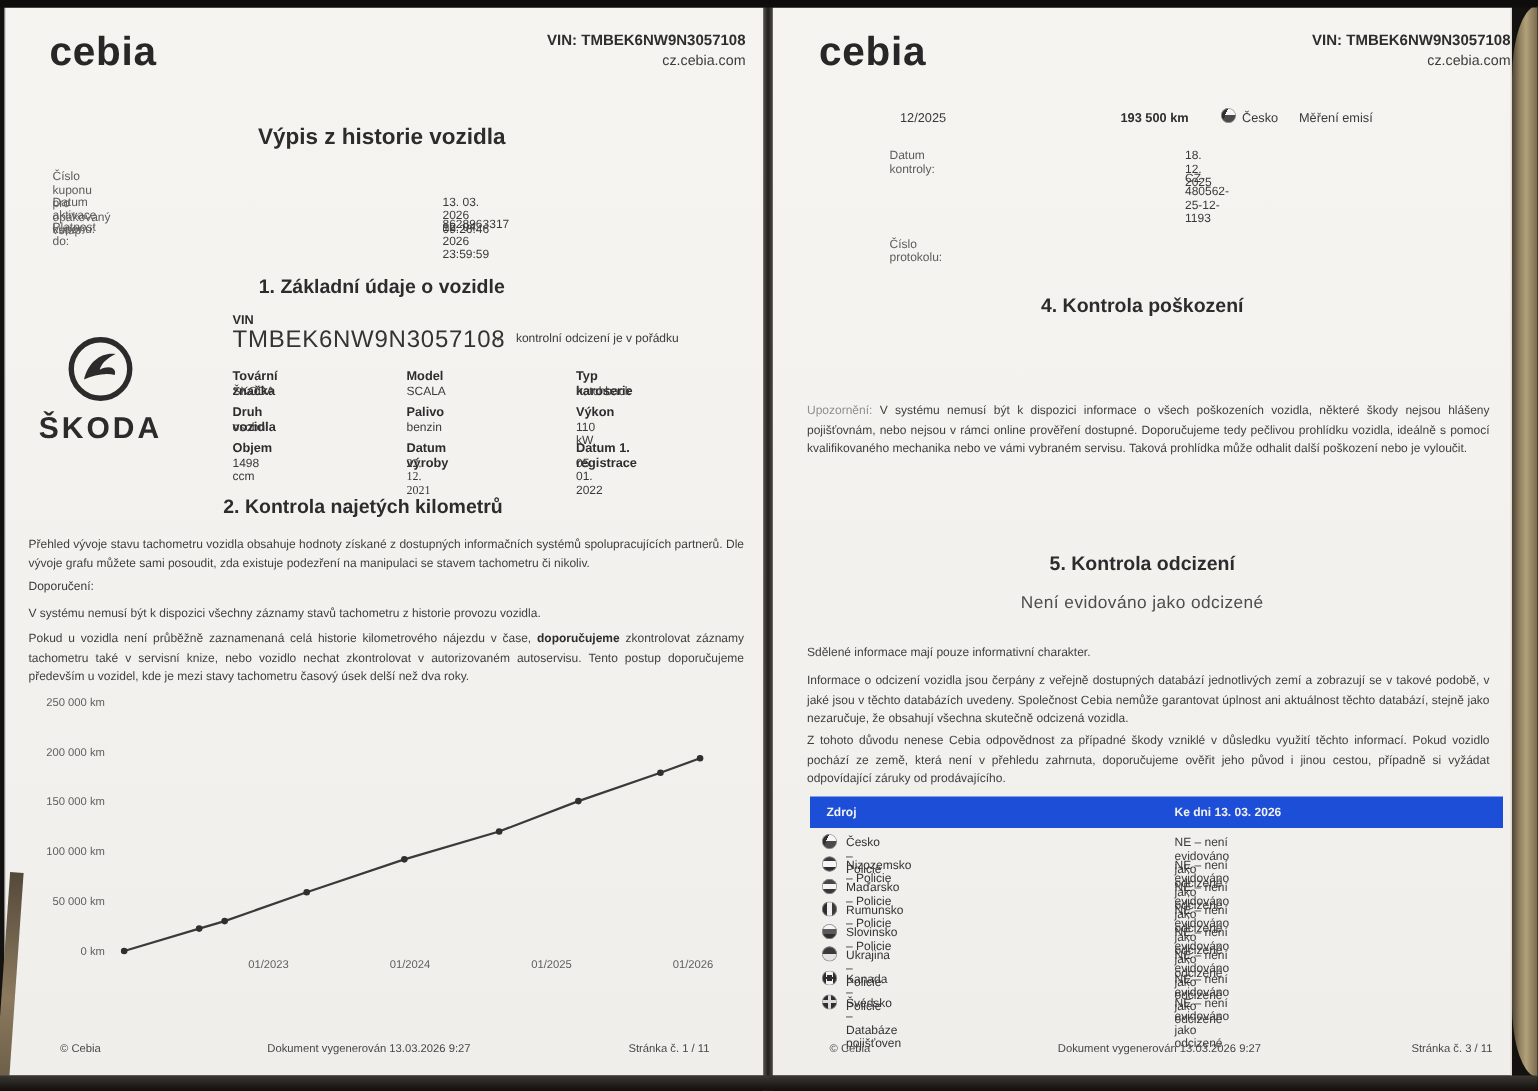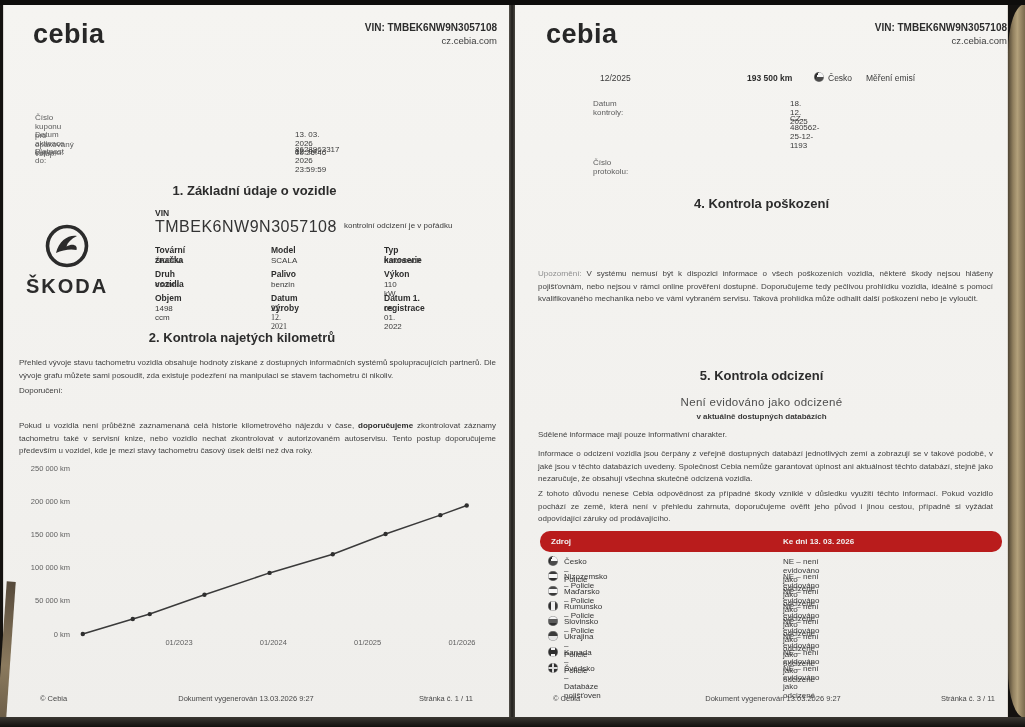--- a/index.html
+++ b/index.html
@@ -26,21 +26,21 @@
   .sub-result-sm{font-size:8px;font-weight:bold;color:#3a3a3a;text-align:center;}
   .t8{font-size:8px;color:#3a3a3a;}
   .lab{color:#5c5c5c;}
   .blab{font-size:8.5px;font-weight:bold;color:#2d2d2d;}
   .para{font-size:8px;line-height:12.6px;text-align:justify;color:#3f3f3f;}
   .light{color:#8f8f8f;}
   .bold{font-weight:bold;color:#2d2d2d;}
   .vin-big{font-size:16px;letter-spacing:.5px;color:#333;}
   .foot{font-size:7.5px;color:#474747;}
   .skoda-word{font-size:20px;font-weight:bold;letter-spacing:2px;color:#2b2b2b;text-align:center;}
-  .tbar{background:#b91c1c;border-radius:10px;height:21px;}
+  .tbar{background:#1d4ed8;border-radius:0;height:21px;}
   .tbar-txt{font-size:8px;font-weight:bold;color:#f1f1f1;}
   .flag{position:absolute;width:10px;height:10px;border-radius:50%;box-shadow:inset 0 0 0 .5px #8a8a8a;}
   .flag-czechia{background:linear-gradient(115deg,#2e2e2e 34%,rgba(0,0,0,0) 34%),linear-gradient(to bottom,#f6f6f6 50%,#4a4a4a 50%);}
   .flag-netherlands{background:linear-gradient(to bottom,#3a3a3a 33%,#f5f5f5 33% 67%,#2e2e2e 67%);}
   .flag-hungary{background:linear-gradient(to bottom,#474747 33%,#f5f5f5 33% 67%,#383838 67%);}
   .flag-romania{background:linear-gradient(to right,#2e2e2e 33%,#f0f0f0 33% 67%,#3a3a3a 67%);}
   .flag-slovenia{background:linear-gradient(to bottom,#f5f5f5 33%,#5a5a5a 33% 67%,#2e2e2e 67%);}
   .flag-ukraine{background:linear-gradient(to bottom,#3a3a3a 50%,#e4e4e4 50%);}
   .flag-canada{background:radial-gradient(circle 2.2px at 50% 50%,#2e2e2e 98%,rgba(0,0,0,0) 100%),linear-gradient(to right,#2e2e2e 28%,#f5f5f5 28% 72%,#2e2e2e 72%);}
   .flag-sweden{background:linear-gradient(to right,rgba(0,0,0,0) 38%,#dcdcdc 38% 58%,rgba(0,0,0,0) 58%),linear-gradient(to bottom,rgba(0,0,0,0) 40%,#dcdcdc 40% 60%,rgba(0,0,0,0) 60%),#2e2e2e;}
@@ -52,20 +52,21 @@
 
   <div class="page" id="pageL"></div>
 
   <div class="page" id="pageR"></div>
 
   <div class="abs brand" style="left:33px;top:19px;">cebia</div>
   <div class="abs" style="left:250px;top:22px;width:247px;">
     <div class="vinhead">VIN: TMBEK6NW9N3057108</div>
     <div class="site">cz.cebia.com</div>
   </div>
+  <div class="abs doc-title" style="left:0;top:83px;width:509px;">Výpis z historie vozidla</div>
   <div class="abs" id="coupon-fields" style="left:0;top:0;">
       <div class="t8 lab" style="position: absolute; left: 35px; top: 113px;">Číslo kuponu pro opakovaný vstup:</div>
       <div class="t8" style="position: absolute; left: 295px; top: 113px; margin-top: 32px;">8628963317</div>
       <div class="t8 lab" style="position: absolute; left: 35px; top: 130px;">Datum aktivace kuponu:</div>
       <div class="t8" style="position: absolute; left: 295px; top: 130px;">13. 03. 2026 09:26:46</div>
       <div class="t8 lab" style="position: absolute; left: 35px; top: 147px;">Platnost do:</div>
       <div class="t8" style="position: absolute; left: 295px; top: 147px;">12. 04. 2026 23:59:59</div>
     </div>
 
   <div class="abs sec-title" style="left:0;top:183px;width:509px;">1. Základní údaje o vozidle</div>
@@ -102,20 +103,21 @@
       <div class="t8" style="position: absolute; left: 155px; top: 304px;">1498 ccm</div>
       <div class="blab" style="position: absolute; left: 271px; top: 293px;">Datum výroby</div>
       <div class="t8" style="position: absolute; left: 271px; top: 304px; font-family: Liberation Serif, serif;">22. 12. 2021</div>
       <div class="blab" style="position: absolute; left: 384px; top: 293px;">Datum 1. registrace</div>
       <div class="t8" style="position: absolute; left: 384px; top: 304px;">05. 01. 2022</div>
     </div>
 
   <div class="abs sec-title" style="left:0;top:330px;width:444px;padding-left:20px;">2. Kontrola najetých kilometrů</div>
   <div class="abs para" style="left:19px;top:357px;width:477px;">Přehled vývoje stavu tachometru vozidla obsahuje hodnoty získané z dostupných informačních systémů spolupracujících partnerů. Dle vývoje grafu můžete sami posoudit, zda existuje podezření na manipulaci se stavem tachometru či nikoliv.</div>
   <div class="abs t8" style="left:19px;top:386px;">Doporučení:</div>
+  <div class="abs para" style="left:19px;top:403px;width:477px;">V systému nemusí být k dispozici všechny záznamy stavů tachometru z historie provozu vozidla.</div>
   <div class="abs para" style="left:19px;top:420px;width:477px;">
     <span>Pokud u vozidla není průběžně zaznamenaná celá historie kilometrového nájezdu v čase, </span><span class="bold">doporučujeme</span><span> zkontrolovat záznamy tachometru také v servisní knize, nebo vozidlo nechat zkontrolovat v autorizovaném autoservisu. Tento postup doporučujeme především u vozidel, kde je mezi stavy tachometru časový úsek delší než dva roky.</span>
   </div>
 
   <svg class="abs" id="odo-chart" style="left:0;top:455px;" width="509" height="200" viewBox="0 0 509 200">
       <text x="70" y="181.5" text-anchor="end" font-size="7.5" fill="#5f5f5f">0 km</text>
       <text x="70" y="148.3" text-anchor="end" font-size="7.5" fill="#5f5f5f">50 000 km</text>
       <text x="70" y="115.10000000000001" text-anchor="end" font-size="7.5" fill="#5f5f5f">100 000 km</text>
       <text x="70" y="81.9" text-anchor="end" font-size="7.5" fill="#5f5f5f">150 000 km</text>
       <text x="70" y="48.70000000000002" text-anchor="end" font-size="7.5" fill="#5f5f5f">200 000 km</text>
@@ -159,21 +161,20 @@
       <div class="t8" style="position: absolute; left: 790px; top: 114px;">CZ-480562-25-12-1193</div>
     </div>
 
   <div class="abs sec-title" style="left:513px;top:196px;width:497px;">4. Kontrola poškození</div>
   <div class="abs para" style="left:538px;top:268px;width:455px;">
     <span class="light">Upozornění:</span><span> V systému nemusí být k dispozici informace o všech poškozeních vozidla, některé škody nejsou hlášeny pojišťovnám, nebo nejsou v rámci online prověření dostupné. Doporučujeme tedy pečlivou prohlídku vozidla, ideálně s pomocí kvalifikovaného mechanika nebo ve vámi vybraném servisu. Taková prohlídka může odhalit další poškození nebo je vyloučit.</span>
   </div>
 
   <div class="abs sec-title" style="left:513px;top:368px;width:497px;">5. Kontrola odcizení</div>
   <div class="abs sub-result" style="left:513px;top:396px;width:497px;">Není evidováno jako odcizené</div>
-  <div class="abs sub-result-sm" style="left:513px;top:412px;width:497px;">v aktuálně dostupných databázích</div>
   <div class="abs para" style="left:538px;top:429px;width:455px;text-align:left;">Sdělené informace mají pouze informativní charakter.</div>
   <div class="abs para" style="left:538px;top:488px;width:455px;">Z tohoto důvodu nenese Cebia odpovědnost za případné škody vzniklé v důsledku využití těchto informací. Pokud vozidlo pochází ze země, která není v přehledu zahrnuta, doporučujeme ověřit jeho původ i jinou cestou, případně si vyžádat odpovídající záruky od prodávajícího.</div>
   <div class="abs para" style="left:538px;top:448px;width:455px;">Informace o odcizení vozidla jsou čerpány z veřejně dostupných databází jednotlivých zemí a zobrazují se v takové podobě, v jaké jsou v těchto databázích uvedeny. Společnost Cebia nemůže garantovat úplnost ani aktuálnost těchto databází, stejně jako nezaručuje, že obsahují všechna skutečně odcizená vozidla.</div>
 
   <div class="abs tbar" style="left:540px;top:531px;width:462px;">
     <div class="abs tbar-txt" style="left:11px;top:6px;">Zdroj</div>
     <div class="abs tbar-txt" style="left:243px;top:6px;">Ke dni 13. 03. 2026</div>
   </div>
   <div class="abs" id="theft-rows" style="left:0;top:0;">
       <div class="flag flag-czechia" style="position: absolute; left: 548px; top: 556px;"></div>

